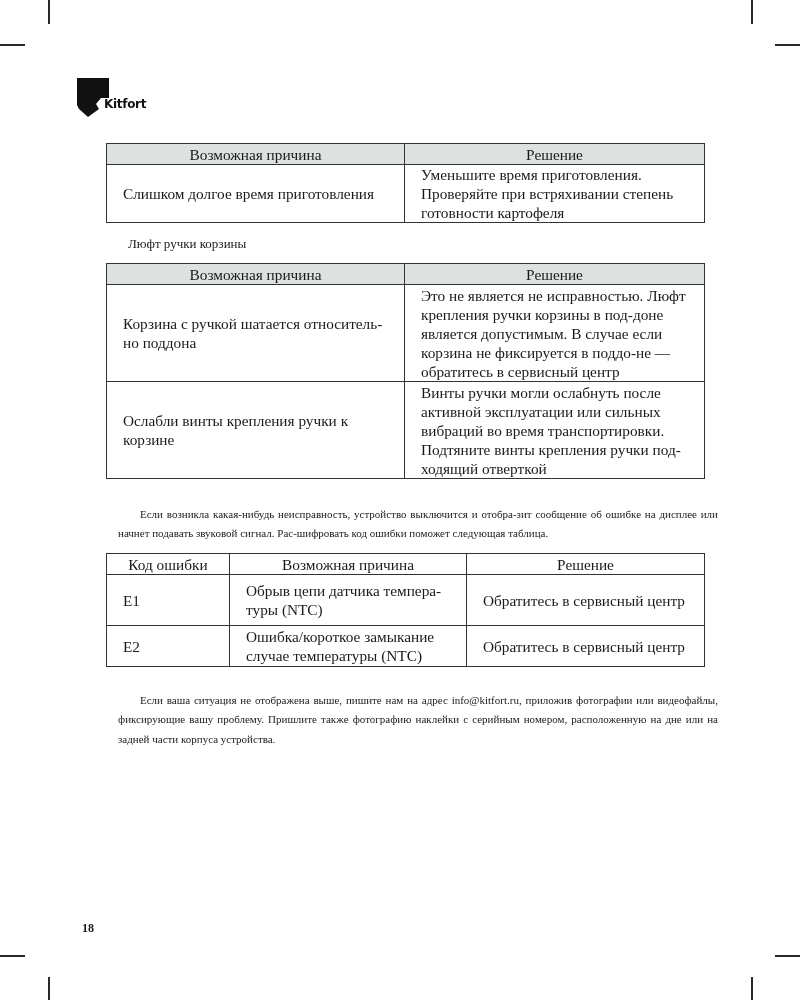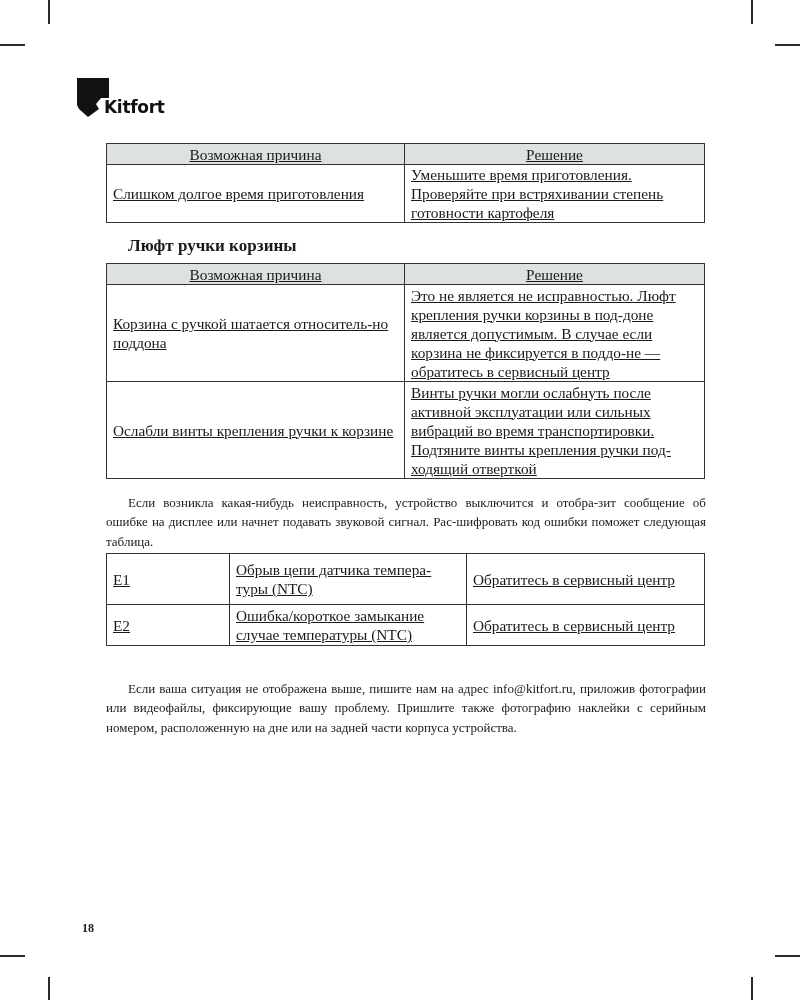--- a/index.html
+++ b/index.html
@@ -6,36 +6,36 @@
     body {
       width: 800px; height: 1000px; position: relative; overflow: hidden;
       background: #ffffff; color: #1a1a1a;
       font-family: "Liberation Serif", "DejaVu Serif", serif;
     }
     .crop { position: absolute; background: #2a2a2a; }
     .logo { position: absolute; left: 77px; top: 78px; width: 100px; height: 40px; }
     .logo svg { position: absolute; left: 0; top: 0; }
     .logo-text {
       position: absolute; left: 27px; top: 19px;
-      font-family: "DejaVu Sans", sans-serif; font-weight: bold; font-size: 17px;
+      font-family: "DejaVu Sans", sans-serif; font-weight: bold; font-size: 12px;
       letter-spacing: -0.3px; color: #111;
     }
     table.t {
       position: absolute; left: 106px; width: 599px;
       border-collapse: collapse; font-size: 15.3px; line-height: 19px;
     }
     table.t td, table.t th {
-      border: 1.6px solid #333; padding: 0 6px; vertical-align: middle; text-align: left; text-decoration: underline;
+      border: 1.6px solid #333; padding: 0 16px; vertical-align: middle; text-align: left;
     }
     table.t th { font-weight: normal; text-align: center; height: 20px; }
     table.t.gray th { background: #dde2e0; }
-    .sub { position: absolute; left: 128px; top: 236px; font-weight: bold; font-size: 17px; }
+    .sub { position: absolute; left: 128px; top: 236px; font-weight: normal; font-size: 13px; }
     .para {
-      position: absolute; left: 106px; width: 600px; font-size: 13px; line-height: 19.3px;
-      text-align: justify; margin: 0;
+      position: absolute; left: 106px; width: 600px; font-size: 11px; line-height: 19.3px;
+      text-align: justify; margin: 12px;
     }
     .para p { margin: 0; text-indent: 22px; }
     .pagenum { position: absolute; left: 82px; top: 921px; font-size: 12px; font-weight: bold; }
   </style>
 </head>
 <body>
 
 <div class="crop" style="left:48px;top:0;width:1.5px;height:24px;"></div>
 <div class="crop" style="left:0;top:44px;width:25px;height:1.5px;"></div>
 <div class="crop" style="left:751px;top:0;width:1.5px;height:24px;"></div>
@@ -96,20 +96,25 @@
   <p>Если возникла какая-нибудь неисправность, устройство выключится и отобра-зит сообщение об ошибке на дисплее или начнет подавать звуковой сигнал. Рас-шифровать код ошибки поможет следующая таблица.</p>
 </div>
 
 <table class="t" style="top:553px;">
   <colgroup>
       <col style="width:123px">
       <col style="width:237px">
       <col>
     </colgroup>
   <tbody>
+      <tr>
+    <th>Код ошибки</th>
+    <th>Возможная причина</th>
+    <th>Решение</th>
+  </tr>
   <tr style="height:51px;">
     <td>E1</td>
     <td>Обрыв цепи датчика темпера-туры (NTC)</td>
     <td>Обратитесь в сервисный центр</td>
   </tr>
   <tr style="height:41px;">
     <td>E2</td>
     <td>Ошибка/короткое замыкание случае температуры (NTC)</td>
     <td>Обратитесь в сервисный центр</td>
   </tr>

